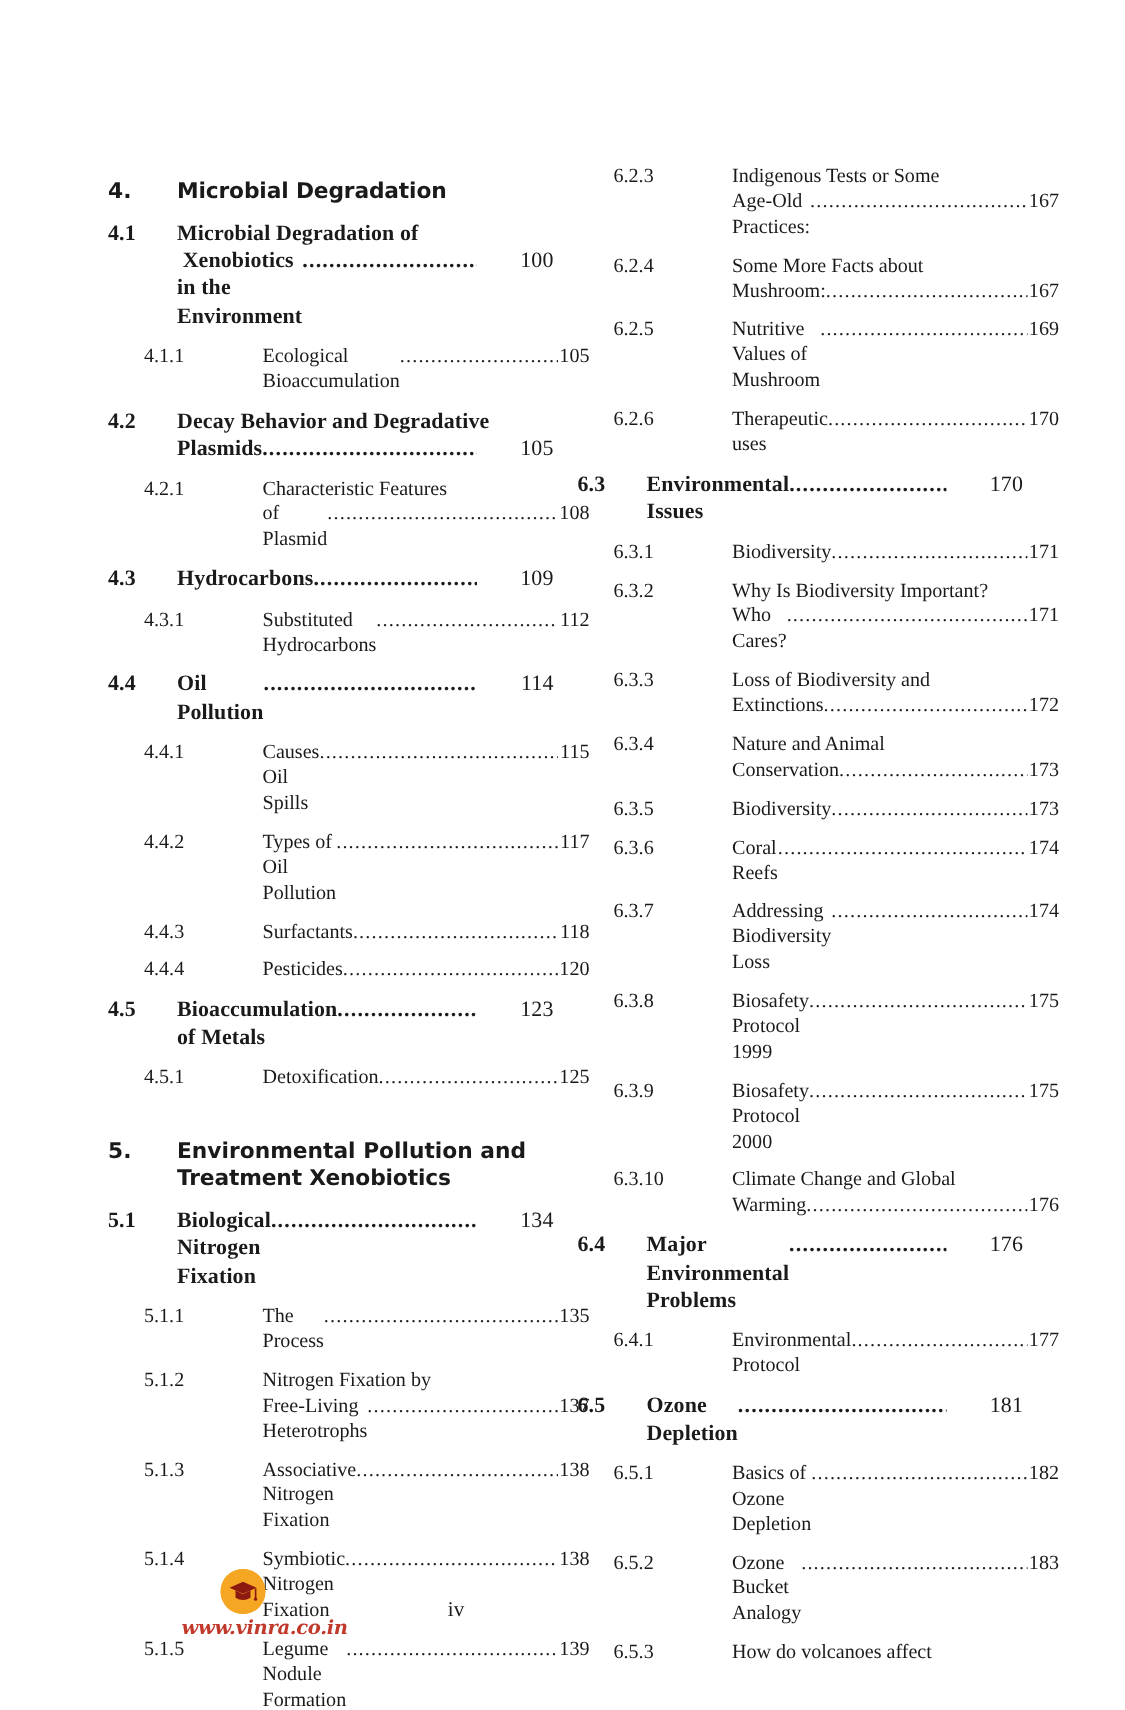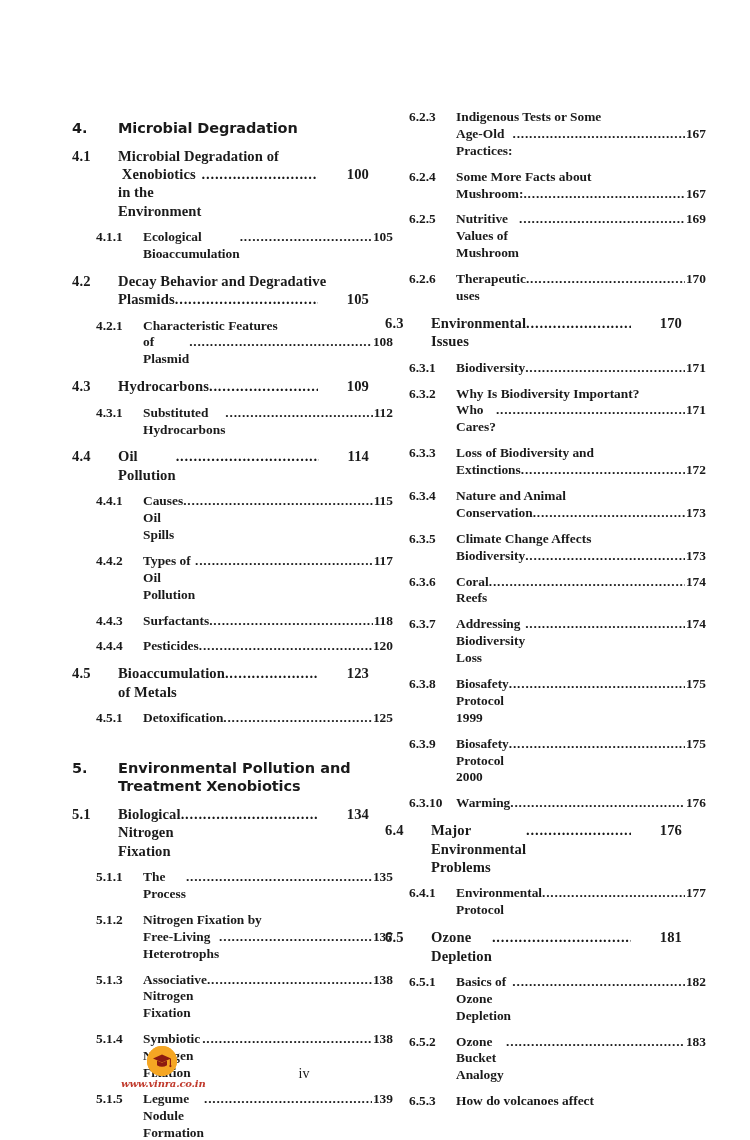--- a/index.html
+++ b/index.html
@@ -81,28 +81,29 @@
   .lvl-chap .title { letter-spacing: -0.1px; text-align: right; }
 
   
   .lvl-sec {
     font-weight: bold;
     font-size: 14.6px;
     margin-top: 9px;
     letter-spacing: 0.1px;
   }
   .lvl-sec .num { width: 46px; }
-  .lvl-sec .pg  { font-weight: bold; margin-left: 28px; }
+  .lvl-sec .pg  { font-weight: normal; margin-left: 28px; }
 
   
   .lvl-sub {
-    font-weight: bold;
+    font-weight: normal;
     font-size: 13.4px;
     margin-top: 9px;
     padding-left: 24px;
+    gap: 32px;
   }
   .lvl-sub .num { width: 47px; }
 
   .spacer-chap { height: 13px; }
 
   
   .folio {
     position: absolute;
     left: 0;
     top: 1066px;
@@ -124,21 +125,21 @@
     background: #f5a623;
     margin-left: 7px;
     position: relative;
     display: block;
   }
   .brand-badge svg { position: absolute; left: 0; top: 0; }
   .brand-url {
     font-family: "DejaVu Serif", "Liberation Serif", serif;
     font-style: italic;
     font-weight: bold;
-    font-size: 10px;
+    font-size: 13px;
     color: #c0392b;
     margin-top: 2px;
     margin-left: -19px;
     white-space: nowrap;
     letter-spacing: -0.2px;
   }
 </style>
 </head>
 <body>
 
@@ -451,21 +452,20 @@
             <div class="row">
               <span class="title">Conservation</span>
               <span class="dots">................................................................................................................</span>
               <span class="pg">173</span>
             </div>
           </div>
         </div>
         <div class="entry lvl-sub">
           <span class="num">6.3.5</span>
           <div class="body">
-            <div>Climate Change Affects</div>
             <div class="row">
               <span class="title">Biodiversity </span>
               <span class="dots">................................................................................................................</span>
               <span class="pg">173</span>
             </div>
           </div>
         </div>
         <div class="entry lvl-sub">
           <span class="num">6.3.6</span>
           <div class="body">
@@ -502,20 +502,21 @@
             <div class="row">
               <span class="title">Biosafety Protocol 2000</span>
               <span class="dots">................................................................................................................</span>
               <span class="pg">175</span>
             </div>
           </div>
         </div>
         <div class="entry lvl-sub">
           <span class="num">6.3.10</span>
           <div class="body">
+            <div>Climate Change and Global</div>
             <div class="row">
               <span class="title">Warming</span>
               <span class="dots">................................................................................................................</span>
               <span class="pg">176</span>
             </div>
           </div>
         </div>
         <div class="entry lvl-sec">
           <span class="num">6.4</span>
           <div class="body">

